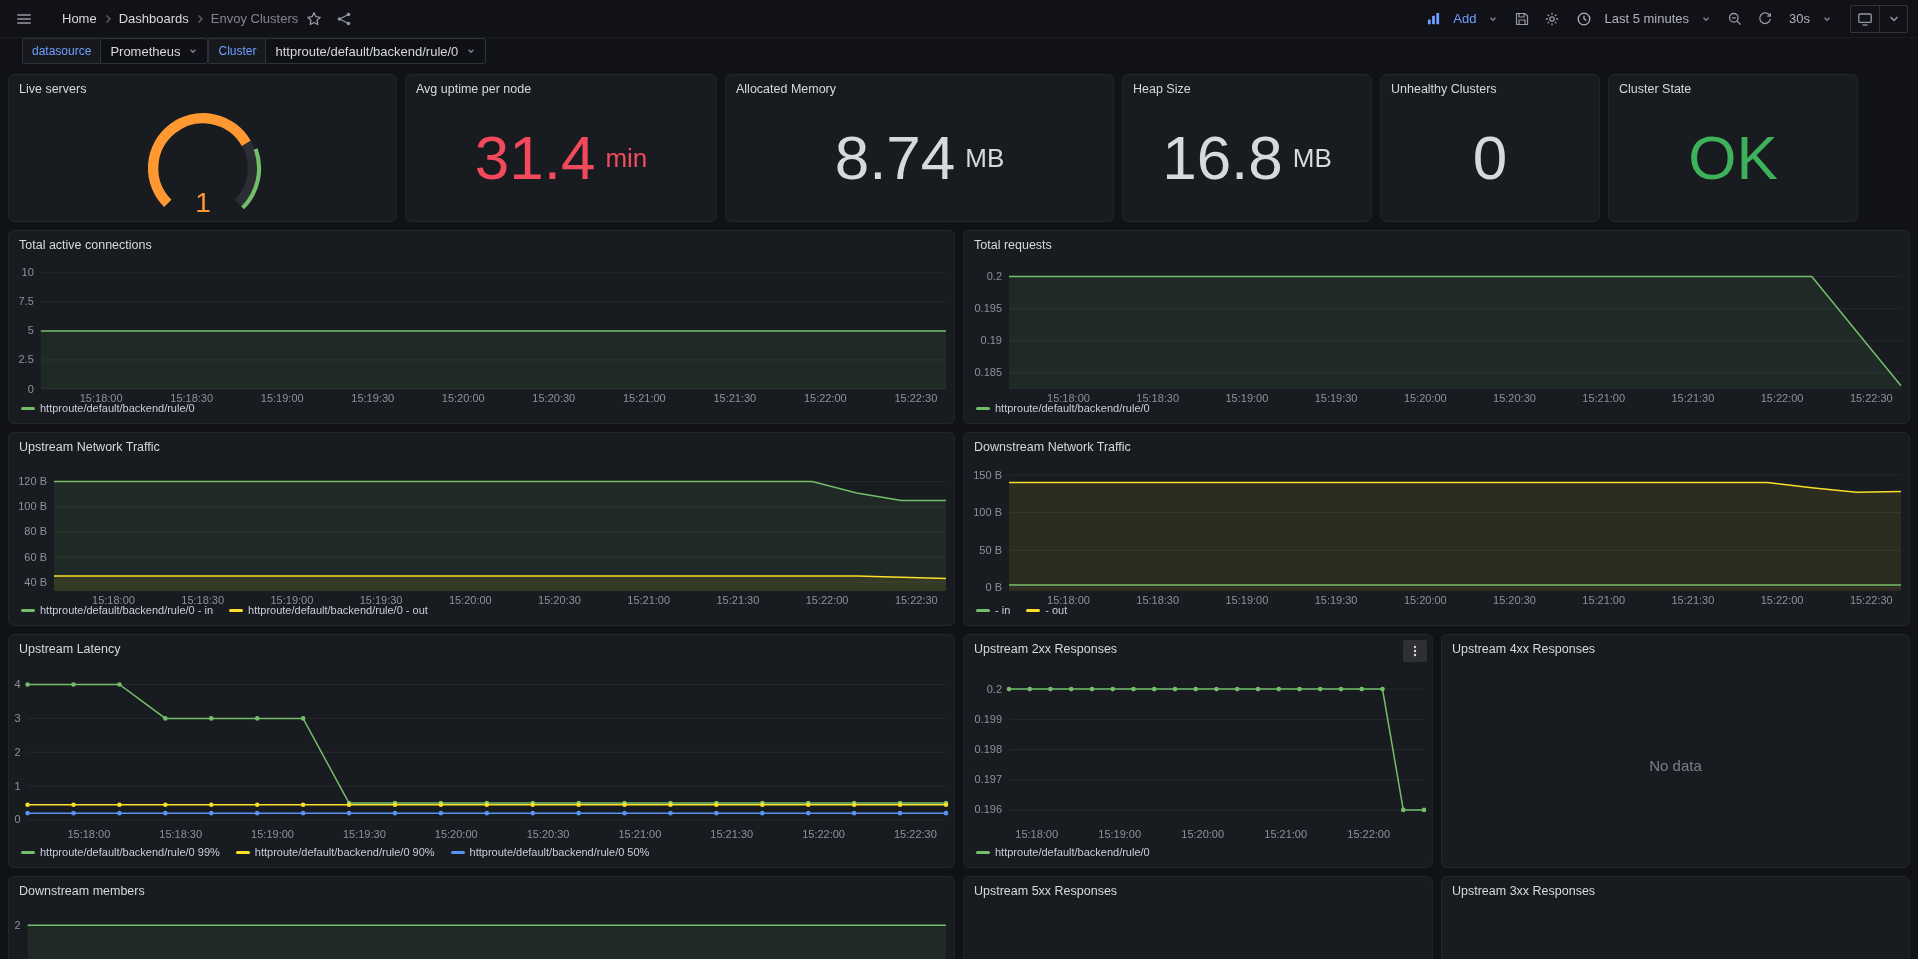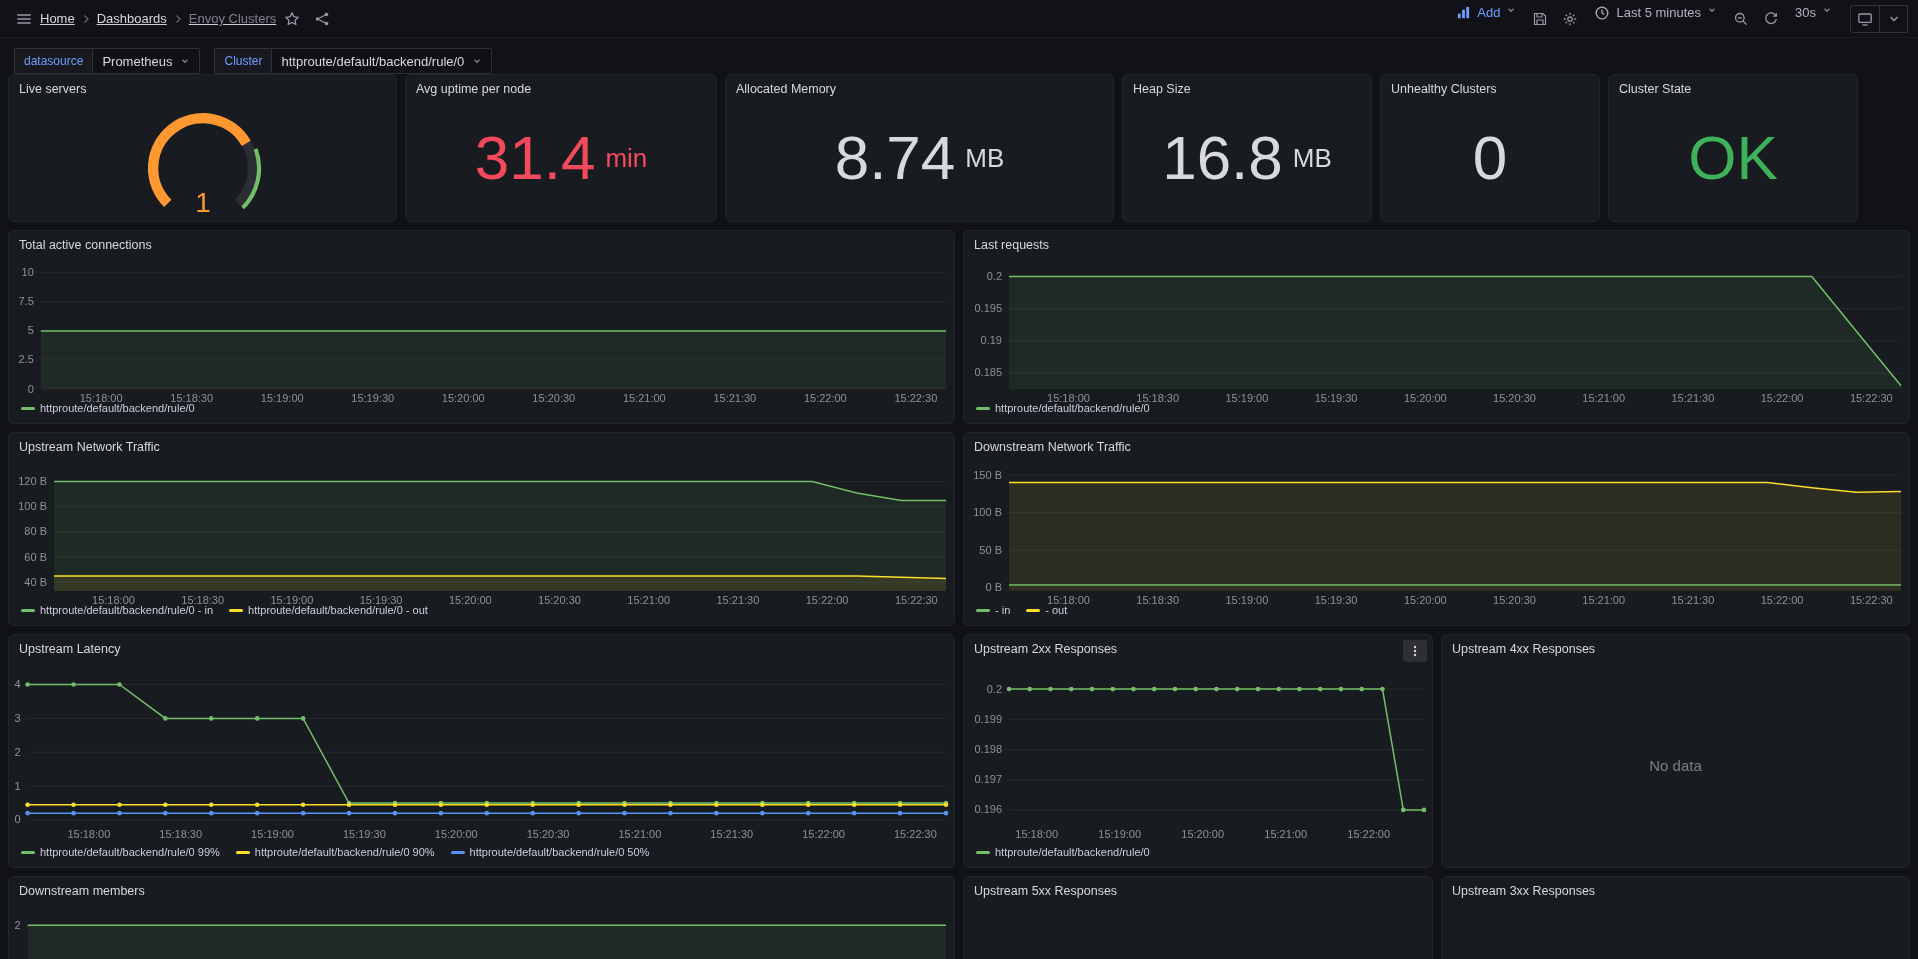--- a/index.html
+++ b/index.html
@@ -5,31 +5,31 @@
   *{margin:0;padding:0;box-sizing:border-box;font-family:inherit;}
   html,body{width:1918px;height:959px;overflow:hidden;}
   body{background:#111217;color:#ccccdc;font-family:"Liberation Sans",sans-serif;font-size:13px;}
   button{cursor:pointer;color:inherit;background:none;border:none;}
   a{text-decoration:none;color:inherit;cursor:pointer;}
 
   
   .topnav{height:38px;display:flex;align-items:center;justify-content:space-between;padding:0 10px;border-bottom:1px solid #1b1d22;background:#111217;}
   .nav-left,.nav-right{display:flex;align-items:center;gap:2px;}
   .icon-btn{display:inline-flex;align-items:center;justify-content:center;min-width:28px;height:28px;border-radius:2px;color:rgba(204,204,220,0.72);}
-  .text-btn{display:inline-flex;align-items:flex-start;gap:6px;height:28px;padding:0 8px;border-radius:2px;color:rgba(204,204,220,0.85);font-size:13px;}
-  .breadcrumb{display:flex;align-items:center;gap:2px;margin-left:0;text-decoration:underline;}
+  .text-btn{display:inline-flex;align-items:center;gap:12px;height:28px;padding:0 8px;border-radius:2px;color:rgba(204,204,220,0.85);font-size:13px;}
+  .breadcrumb{display:flex;align-items:center;gap:2px;margin-left:22px;}
   .crumb{font-size:13px;color:#d8d9da;font-weight:500;}
   .crumb.dim{color:rgba(204,204,220,0.6);font-weight:400;}
   .crumb-sep{display:inline-flex;margin:0 3px;}
   .split-btn{display:inline-flex;border:1px solid rgba(204,204,220,0.18);border-radius:2px;margin-left:8px;}
   .split-btn .icon-btn{height:26px;border-radius:0;}
   .split-btn .icon-btn + .icon-btn{border-left:1px solid rgba(204,204,220,0.18);}
 
   
-  .varbar{height:36px;display:flex;align-items:flex-end;gap:14px;padding:0 14px;}
+  .varbar{height:36px;display:flex;align-items:flex-start;padding:0 14px;margin-left:8px;}
   .var-group{display:flex;align-items:center;height:26px;}
   .var-label{display:flex;align-items:center;height:26px;padding:0 9px;background:#17191f;border:1px solid #2e3138;border-right:none;border-radius:2px 0 0 2px;font-size:12px;}
   .var-value{display:flex;align-items:center;gap:8px;height:26px;padding:0 9px;background:#0f1116;border:1px solid #2e3138;border-radius:0 2px 2px 0;font-size:13px;color:#d8d9da;cursor:pointer;}
   .caret{color:rgba(204,204,220,0.6);display:inline-flex;}
 
   
   .dash{padding:0 8px;}
   .row{display:flex;gap:8px;margin-bottom:8px;}
   .row-stats{height:148px;}
   .row-ts{height:194px;}
@@ -283,21 +283,21 @@
           </svg></div>
       <div class="legend">
           <span class="legend-item">
             <i style="background: rgb(115, 191, 105);"></i>
             <span>httproute/default/backend/rule/0</span>
           </span>
         </div>
     </section>
     <section class="panel w-half">
       <div class="panel-header">
-          <h2>Last requests</h2>
+          <h2>Total requests</h2>
         </div>
       <div class="chart"><svg width="945" height="148">
             <line x1="45" y1="113.94736842105263" x2="937" y2="113.94736842105263" stroke="rgba(204,204,220,0.08)"></line>
             <text x="38" y="117.44736842105263" text-anchor="end" class="tick">0.185</text>
             <line x1="45" y1="81.84210526315789" x2="937" y2="81.84210526315789" stroke="rgba(204,204,220,0.08)"></line>
             <text x="38" y="85.34210526315789" text-anchor="end" class="tick">0.19</text>
             <line x1="45" y1="49.73684210526315" x2="937" y2="49.73684210526315" stroke="rgba(204,204,220,0.08)"></line>
             <text x="38" y="53.23684210526315" text-anchor="end" class="tick">0.195</text>
             <line x1="45" y1="17.631578947368425" x2="937" y2="17.631578947368425" stroke="rgba(204,204,220,0.08)"></line>
             <text x="38" y="21.131578947368425" text-anchor="end" class="tick">0.2</text>

